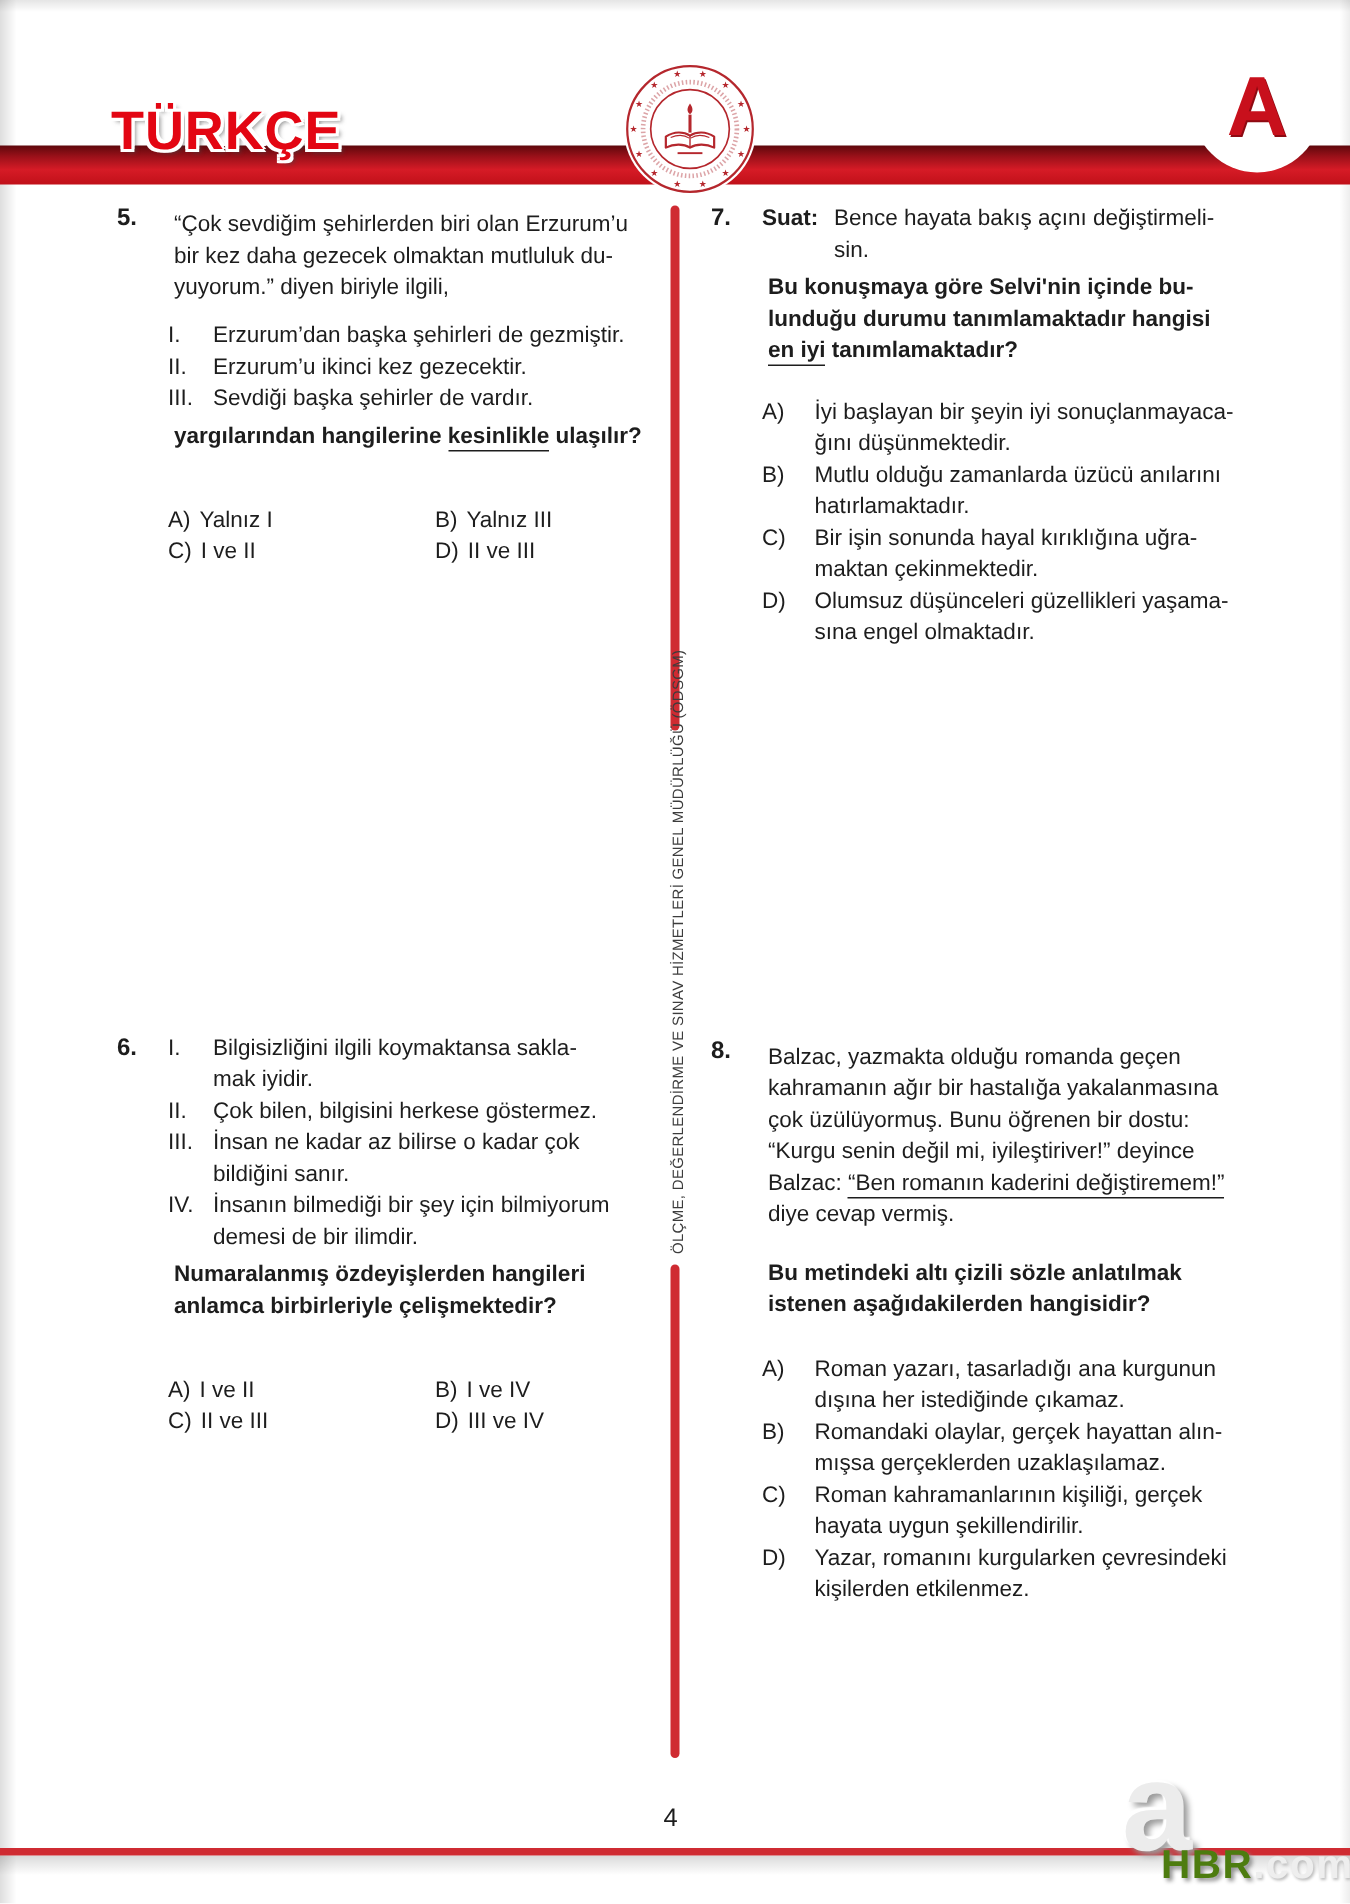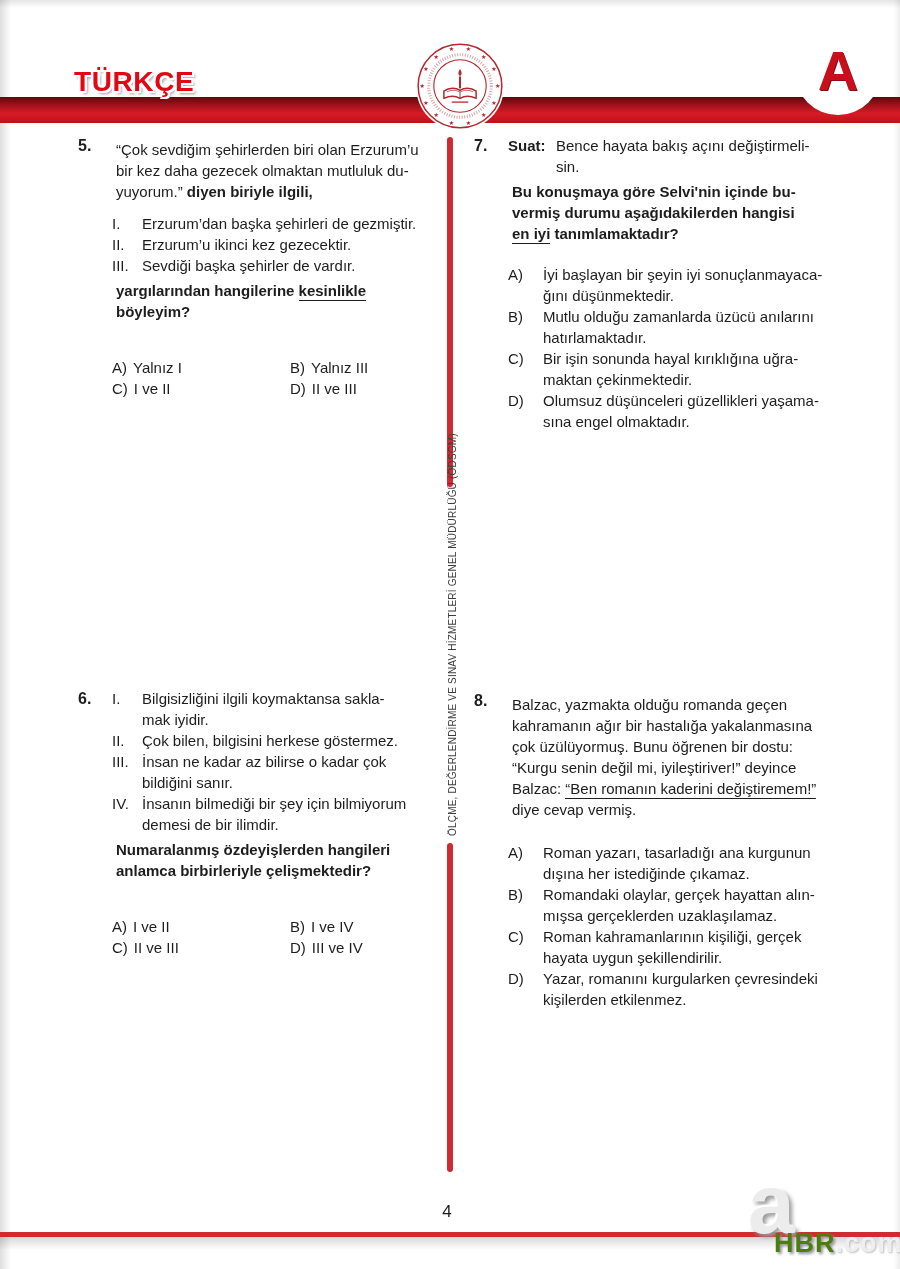--- a/index.html
+++ b/index.html
@@ -12,42 +12,42 @@
   .edge-left{position:absolute;left:0;top:0;width:11px;height:100%;
     background:linear-gradient(90deg,rgba(0,0,0,.13),rgba(0,0,0,0));z-index:1}
   .edge-top{position:absolute;left:0;top:0;width:100%;height:8px;
     background:linear-gradient(180deg,rgba(0,0,0,.10),rgba(0,0,0,0));z-index:1}
   .edge-right{position:absolute;right:0;top:0;width:7px;height:100%;
     background:linear-gradient(270deg,rgba(0,0,0,.07),rgba(0,0,0,0));z-index:1}
   
   .band{position:absolute;left:0;top:97px;width:900px;height:26px;z-index:2;
     background:linear-gradient(180deg,#5e080c 0%,#9e111a 30%,#d61b26 62%,#c01019 100%)}
   .course-title{position:absolute;left:74px;top:66px;z-index:3;
-    font-size:28px;font-weight:800;letter-spacing:.6px;color:#e30613;
+    font-size:36px;font-weight:800;letter-spacing:.6px;color:#e30613;
     text-shadow:-2px -2px 0 #fff,2px -2px 0 #fff,-2px 2px 0 #fff,2px 2px 0 #fff,
       -2px 0 0 #fff,2px 0 0 #fff,0 -2px 0 #fff,0 2px 0 #fff,3px 3px 3px rgba(70,70,70,.55)}
   .seal{position:absolute;left:414px;top:40px;width:92px;height:92px;z-index:4}
   .badge{position:absolute;left:795px;top:29px;width:86px;height:86px;border-radius:50%;
     background:#fff;z-index:3;display:flex;align-items:center;justify-content:center}
   .badge-letter{font-size:56px;font-weight:800;color:#c8101c;
     text-shadow:1px 1px 0 #8e0a12;transform:translateY(-2px)}
   
   .vline{position:absolute;left:447px;width:6px;background:#cf2b32;border-radius:3px;z-index:2}
   .vline-top{top:137px;height:350px}
   .vline-bottom{top:843px;height:329px}
   .vlabel{position:absolute;left:280px;top:656px;width:346px;height:14px;
     transform:rotate(-90deg);transform-origin:center;z-index:2;
     font-size:10px;line-height:14px;letter-spacing:.2px;color:#3c3c3c;
     text-align:center;white-space:nowrap}
   
   .q{position:absolute;width:332px;font-size:15px;line-height:21px;z-index:2}
   .q p{margin:4px}
   .qnum{position:absolute;left:-34px;top:0;font-weight:700;font-size:16px}
   .preline{white-space:pre-line}
-  .b{font-weight:700}
+  .b{font-weight:400}
   .u{border-bottom:1.6px solid;padding-bottom:.5px}
   .items{margin-top:11px}
   .item{display:grid;grid-template-columns:30px 1fr}
   .dialogue .drow{display:grid;grid-template-columns:48px 1fr}
   .dlabel{font-weight:700}
   .prompt{margin-top:13px;font-weight:700}
   .opts-grid{margin-top:35px;display:grid;grid-template-columns:178px 1fr}
   .opt-inline .opt-label{margin-right:6px}
   .opts-list{margin-top:20px}
   .opt-row{display:grid;grid-template-columns:35px 1fr}
@@ -127,21 +127,21 @@
       </div>
     <div class="item">
         <span>II.</span>
         <span class="preline">Erzurum’u ikinci kez gezecektir.</span>
       </div>
     <div class="item">
         <span>III.</span>
         <span class="preline">Sevdiği başka şehirler de vardır.</span>
       </div>
   </div>
-  <p class="prompt"><span>yargılarından hangilerine </span><span class="u">kesinlikle</span><span> böyleyim?</span></p>
+  <p class="prompt"><span>yargılarından hangilerine </span><span class="u">kesinlikle</span><span> ulaşılır?</span></p>
   <div class="opts-grid">
     <div class="opt-inline"><span class="opt-label">A)</span><span>Yalnız I</span></div>
     <div class="opt-inline"><span class="opt-label">B)</span><span>Yalnız III</span></div>
     <div class="opt-inline"><span class="opt-label">C)</span><span>I ve II</span></div>
     <div class="opt-inline"><span class="opt-label">D)</span><span>II ve III</span></div>
   </div>
 </section>
 
 <section class="q" style="left:112px;top:688px">
   <span class="qnum">6.</span>
@@ -179,21 +179,21 @@
 <section class="q" style="left:508px;top:135px">
   <span class="qnum">7.</span>
   <div class="dialogue">
     <div class="drow">
         <span class="dlabel">Suat:</span>
         <span class="preline">Bence hayata bakış açını değiştirmeli-
 sin.</span>
       </div>
   </div>
   <p class="prompt"><span class="preline">Bu konuşmaya göre Selvi'nin içinde bu-
-vermiş durumu aşağıdakilerden hangisi
+lunduğu durumu tanımlamaktadır hangisi
 </span><span class="u">en iyi</span><span> tanımlamaktadır?</span></p>
   <div class="opts-list">
     <div class="opt-row">
         <span>A)</span>
         <span class="preline">İyi başlayan bir şeyin iyi sonuçlanmayaca-
 ğını düşünmektedir.</span>
       </div>
     <div class="opt-row">
         <span>B)</span>
         <span class="preline">Mutlu olduğu zamanlarda üzücü anılarını
@@ -213,20 +213,22 @@
 </section>
 
 <section class="q" style="left:508px;top:690px">
   <span class="qnum">8.</span>
   <p class="preline"><span>Balzac, yazmakta olduğu romanda geçen
 kahramanın ağır bir hastalığa yakalanmasına
 çok üzülüyormuş. Bunu öğrenen bir dostu:
 “Kurgu senin değil mi, iyileştiriver!” deyince
 Balzac: </span><span class="u">“Ben romanın kaderini değiştiremem!”</span><span>
 diye cevap vermiş.</span></p>
+  <p class="prompt preline" style="margin-top:18px">Bu metindeki altı çizili sözle anlatılmak
+istenen aşağıdakilerden hangisidir?</p>
   <div class="opts-list" style="margin-top:22px">
     <div class="opt-row">
         <span>A)</span>
         <span class="preline">Roman yazarı, tasarladığı ana kurgunun
 dışına her istediğinde çıkamaz.</span>
       </div>
     <div class="opt-row">
         <span>B)</span>
         <span class="preline">Romandaki olaylar, gerçek hayattan alın-
 mışsa gerçeklerden uzaklaşılamaz.</span>

